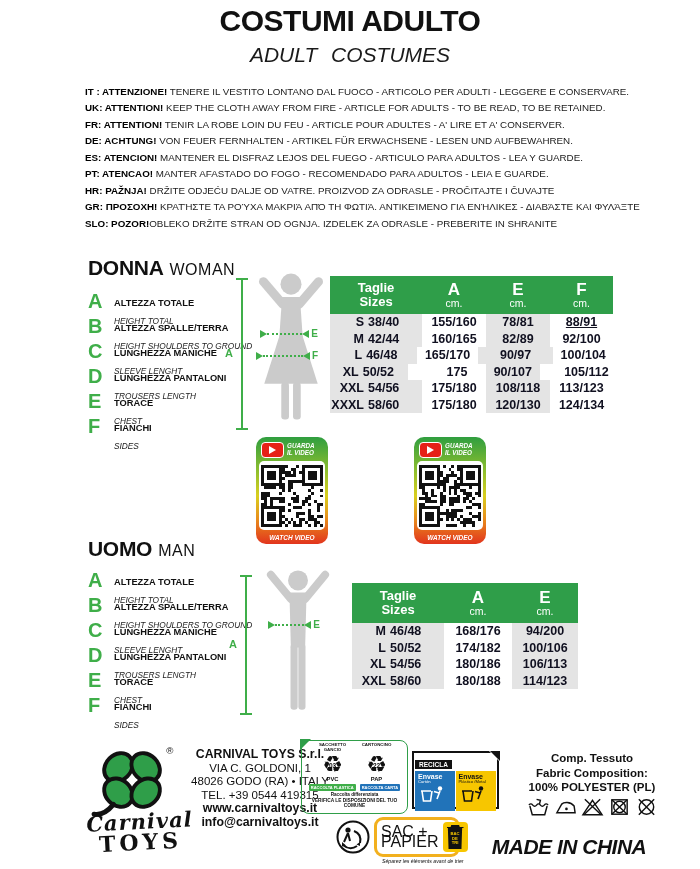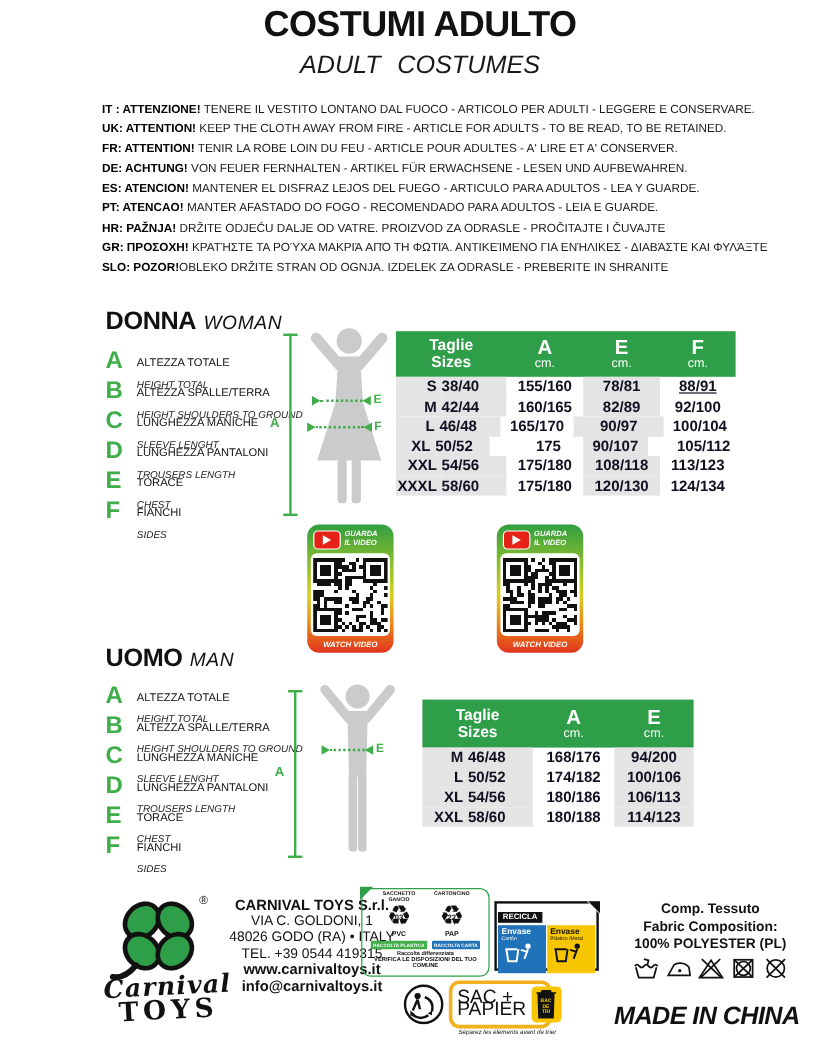--- a/index.html
+++ b/index.html
@@ -9,28 +9,28 @@
 
   
   .title{top:4px;left:0;width:700px;text-align:center;font-size:30px;font-weight:bold;letter-spacing:-.5px;}
   .subtitle{top:43px;left:0;width:700px;text-align:center;font-size:21px;font-style:italic;word-spacing:8px;color:#1a1a1a;}
   .warnings{top:84px;left:85px;width:560px;}
   .warn-line{font-size:9.8px;line-height:16.45px;white-space:nowrap;color:#1a1a1a;}
   .warn-line b{color:#000;}
 
   
   .sec-head{font-size:21px;font-weight:bold;letter-spacing:-.3px;}
-  .sec-head .en{font-weight:normal;font-style:italic;font-size:16px;margin-left:6px;letter-spacing:.5px;}
+  .sec-head .en{font-weight:normal;font-size:16px;margin-left:6px;letter-spacing:.5px;}
 
   
   .mlist{width:170px;}
   .mitem{display:flex;height:25px;align-items:flex-start;}
   .mletter{width:26px;font-size:20px;line-height:20px;font-weight:bold;color:#3fae49;flex:none;}
   .mtexts{padding-top:1px;}
-  .mit{font-size:9.3px;line-height:10px;font-weight:normal;white-space:nowrap;margin-top:48px;}
+  .mit{font-size:9.3px;line-height:10px;font-weight:bold;white-space:nowrap;margin-top:48px;}
   .men{font-size:8.3px;line-height:9px;font-style:italic;white-space:nowrap;color:#222;}
 
   
   .fig-svg{position:absolute;}
   .adim{position:absolute;width:12px;}
   .adim .vline{position:absolute;left:5px;top:0;bottom:0;width:2px;background:#3fae49;}
   .adim .cap{position:absolute;left:0;width:12px;height:2px;background:#3fae49;}
   .adim .cap.t{top:0;} .adim .cap.b{bottom:0;}
   .adim .aletter{position:absolute;left:-11px;top:50%;margin-top:-7px;color:#3fae49;font-weight:bold;font-size:11px;}
   .harrow{position:absolute;display:flex;align-items:center;height:9px;z-index:3;}
@@ -976,15 +976,15 @@
       <div>PAPIER</div>
     </div>
     <div class="bac">
       <div class="bac-bin">
           <div class="bac-txt">BAC<br>DE<br>TRI</div>
         </div>
     </div>
   </div>
   <div class="abs sep-note" style="left:382px;top:858px;">Séparez les éléments avant de trier</div>
 
-  <div class="abs made-in" style="left:484px;top:835px;">MADE IN CHINA</div>
+  <div class="abs made-in" style="left:464px;top:835px;">MADE IN CHINA</div>
 
 </div>
 
 </body></html>

